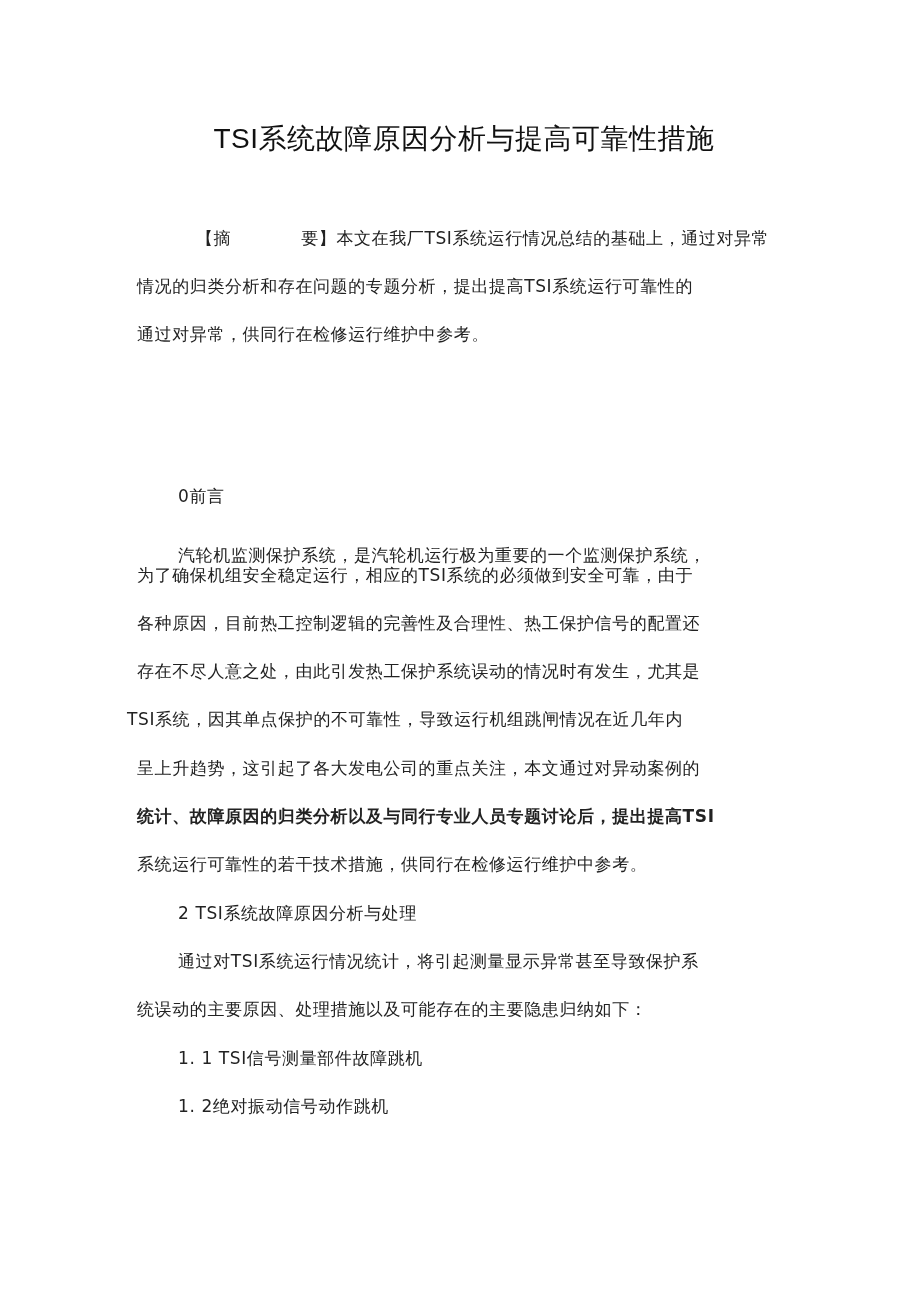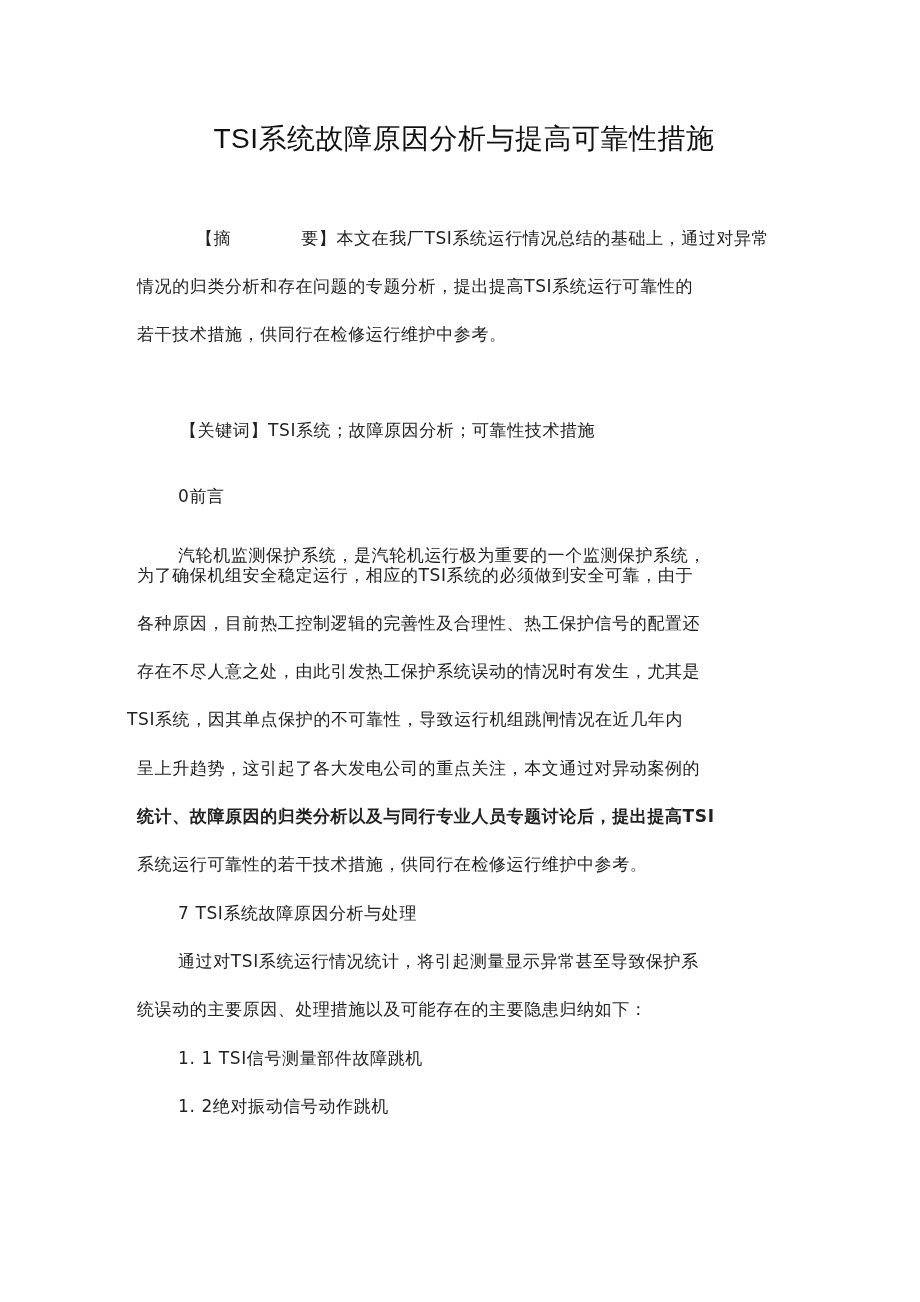--- a/index.html
+++ b/index.html
@@ -54,38 +54,35 @@
 <body>
 
 <div class="page">
 
   <div class="title">TSI系统故障原因分析与提高可靠性措施</div>
 
   <div class="line" style="left:196px; top:226px;">
     <span>【摘</span><span class="gap-label"></span><span>要】</span><span>本文在我厂TSI系统运行情况总结的基础上，通过对异常</span>
   </div>
   <div class="line" style="left:137px; top:274px;">情况的归类分析和存在问题的专题分析，提出提高TSI系统运行可靠性的</div>
-  <div class="line" style="left:137px; top:322px;">若干技术措施，供同行在检修运行维护中参考。</div>
+  <div class="line" style="left:137px; top:322px;">通过对异常，供同行在检修运行维护中参考。</div>
 
-  <div class="line" style="left:180px; top:418px;">
-    <span>【关键词】</span><span>TSI系统；故障原因分析；可靠性技术措施</span>
-  </div>
 
   <div class="line" style="left:178px; top:466px;margin-top:18px;">0前言</div>
 
   <div class="line" style="left:178px; top:515px;margin-top:28px;">汽轮机监测保护系统，是汽轮机运行极为重要的一个监测保护系统，</div>
   <div class="line" style="left:137px; top:563px;text-align:right;">为了确保机组安全稳定运行，相应的TSI系统的必须做到安全可靠，由于</div>
   <div class="line" style="left:137px; top:611px;">各种原因，目前热工控制逻辑的完善性及合理性、热工保护信号的配置还</div>
   <div class="line" style="left:137px; top:659px;">存在不尽人意之处，由此引发热工保护系统误动的情况时有发生，尤其是</div>
   <div class="line" style="left:127px; top:707px;">TSI系统，因其单点保护的不可靠性，导致运行机组跳闸情况在近几年内</div>
   <div class="line" style="left:137px; top:756px;">呈上升趋势，这引起了各大发电公司的重点关注，本文通过对异动案例的</div>
   <div class="line" style="left:137px; top:804px;font-weight:bold;">统计、故障原因的归类分析以及与同行专业人员专题讨论后，提出提高TSI</div>
   <div class="line" style="left:137px; top:852px;">系统运行可靠性的若干技术措施，供同行在检修运行维护中参考。</div>
 
-  <div class="line" style="left:178px; top:901px;">7 TSI系统故障原因分析与处理</div>
+  <div class="line" style="left:178px; top:901px;">2 TSI系统故障原因分析与处理</div>
 
   <div class="line" style="left:178px; top:949px;">通过对TSI系统运行情况统计，将引起测量显示异常甚至导致保护系</div>
   <div class="line" style="left:137px; top:997px;">统误动的主要原因、处理措施以及可能存在的主要隐患归纳如下：</div>
 
   <div class="line" style="left:178px; top:1046px;">1. 1 TSI信号测量部件故障跳机</div>
   <div class="line" style="left:178px; top:1094px;">1. 2绝对振动信号动作跳机</div>
 
 </div>
 
 </body></html>

